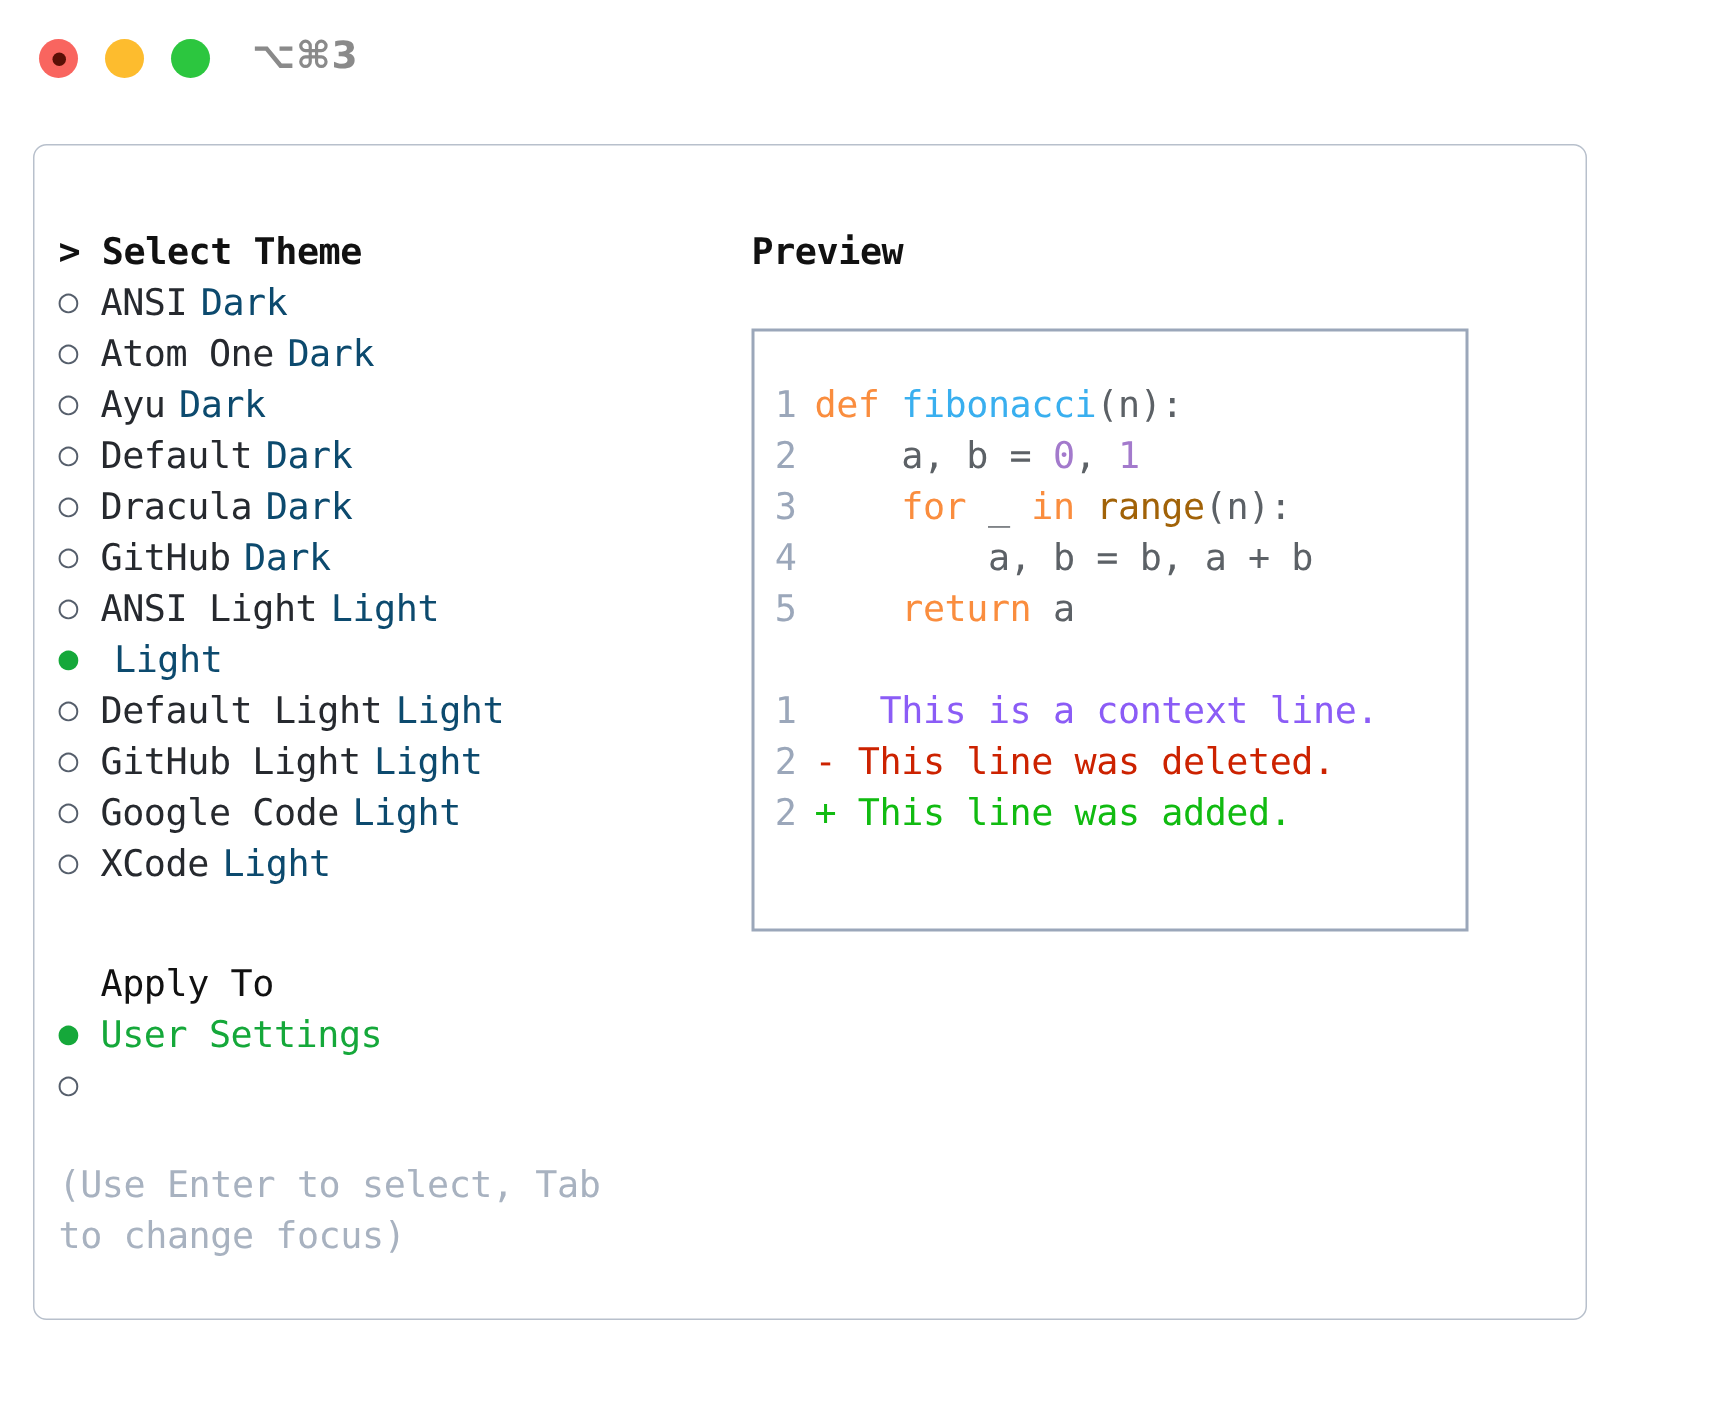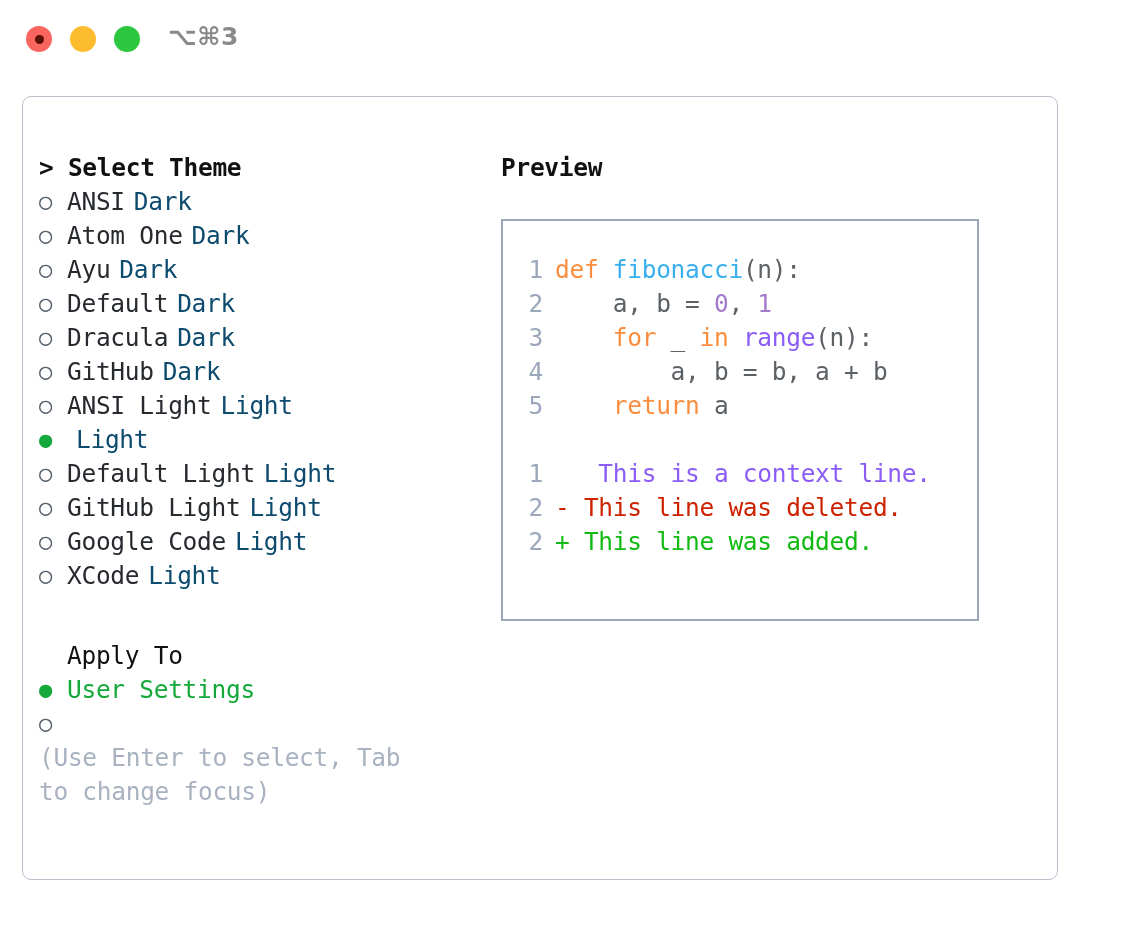--- a/index.html
+++ b/index.html
@@ -133,20 +133,21 @@
   .opt-label { color: #26292e; }
   .opt-row.selected .opt-label { color: #15a83a; }
   .opt-tag {
     color: #0c4a6e;
     padding-left: 9px;
   }
 
   .spacer-lg { height: 46px; }
 
   .hint {
+    margin-top: 32px;
     font-size: 24.5px;
     line-height: 34px;
     color: #a8b2c0;
     letter-spacing: -0.3px;
     width: 400px;
   }
 
   
   .right-col {
     position: absolute;
@@ -163,42 +164,42 @@
     letter-spacing: -0.3px;
   }
 
   .preview-box {
     margin-top: 34px;
     width: 478px;
     height: 402px;
     box-sizing: border-box;
     border: 2px solid #9ba7ba;
     background: #ffffff;
-    padding: 32px 0 0 14px;
+    padding: 32px 0 0 2px;
   }
 
   .code-line {
     height: 34px;
     line-height: 34px;
     font-size: 24.5px;
     letter-spacing: -0.3px;
     white-space: pre;
   }
   .lnum {
     display: inline-block;
     width: 26px;
     text-align: right;
     color: #9ba7ba;
   }
   .code-body { padding-left: 12px; }
 
   .tok-kw   { color: #fa8d3e; }
   .tok-fn   { color: #39afef; }
   .tok-num  { color: #a37acc; }
-  .tok-bi   { color: #8b5cf6; text-align: right; }
+  .tok-bi   { color: #a16207; text-align: right; }
   .tok-pl   { color: #5c6166; }
   .tok-punc { color: #5c6166; }
 
   .diff-gap { height: 34px; }
   .diff-ctx { color: #8b5cf6; }
   .diff-del { color: #cc2200; }
   .diff-add { color: #11bb11; margin-top: 25px; }
 </style>
 </head>
 <body>

